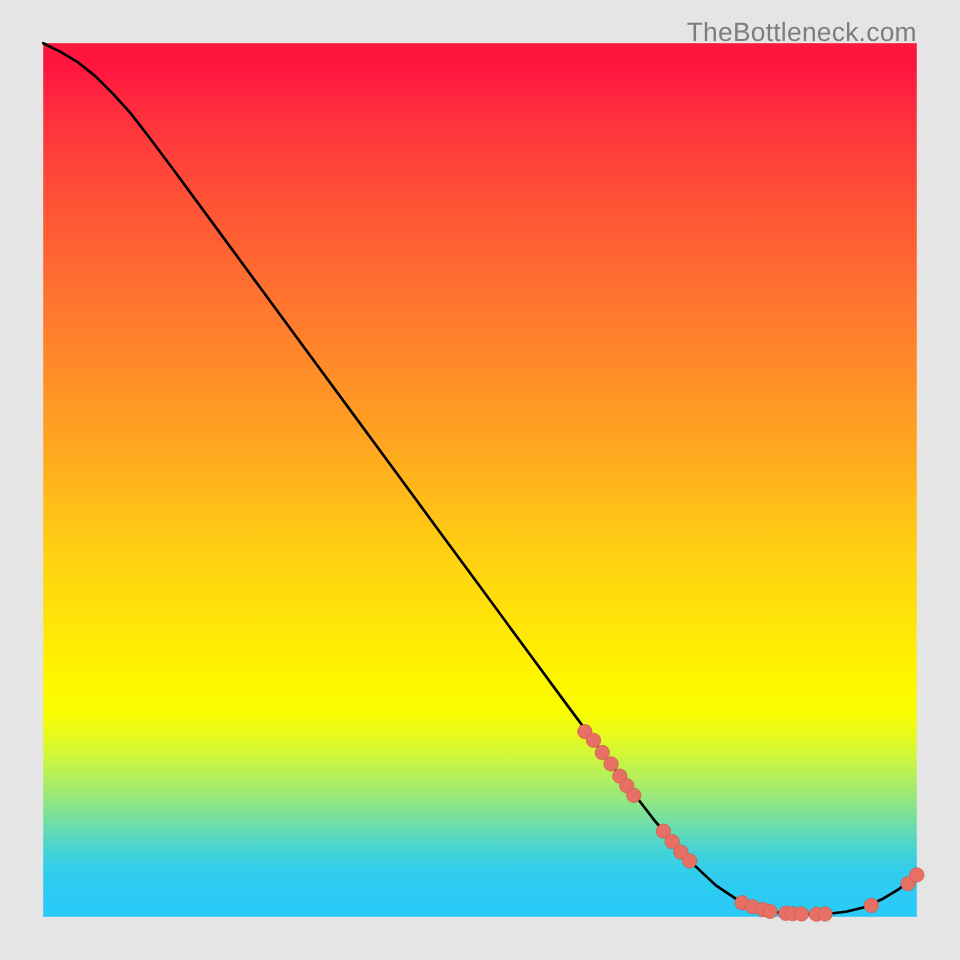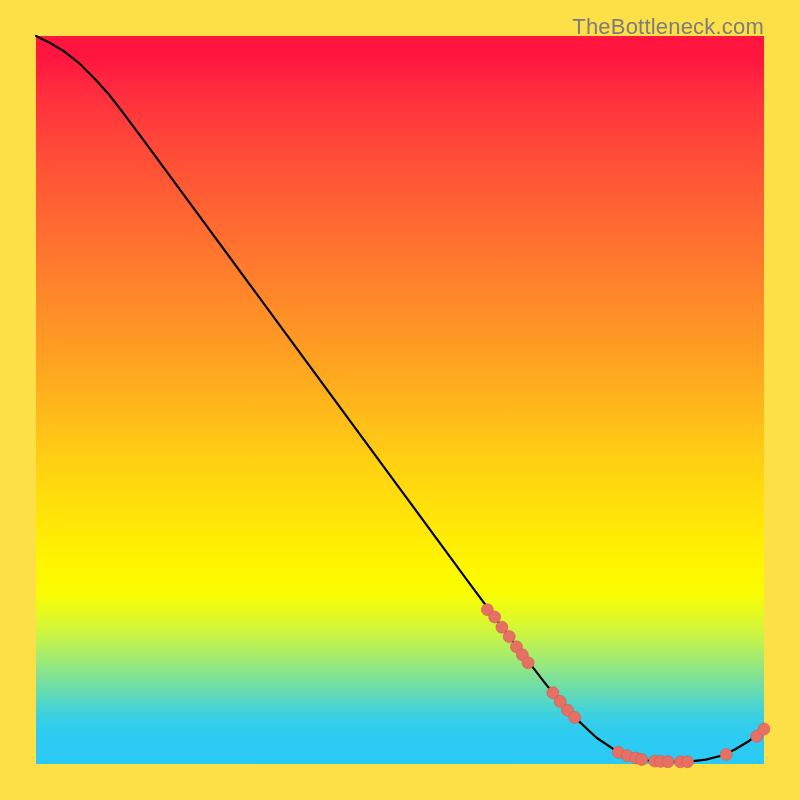--- a/index.html
+++ b/index.html
@@ -10,21 +10,21 @@
     background: #000;
     overflow: hidden;
     font-family: Arial, Helvetica, sans-serif;
   }
   .frame {
     position: absolute;
     left: 0;
     top: 0;
     width: 800px;
     height: 800px;
-    background: #fde047;
+    background: #e5e5e5;
     text-align: center;
   }
   .plot {
     position: absolute;
     left: 36px;
     top: 36px;
     width: 728px;
     height: 728px;
     background: linear-gradient(
       to bottom,

